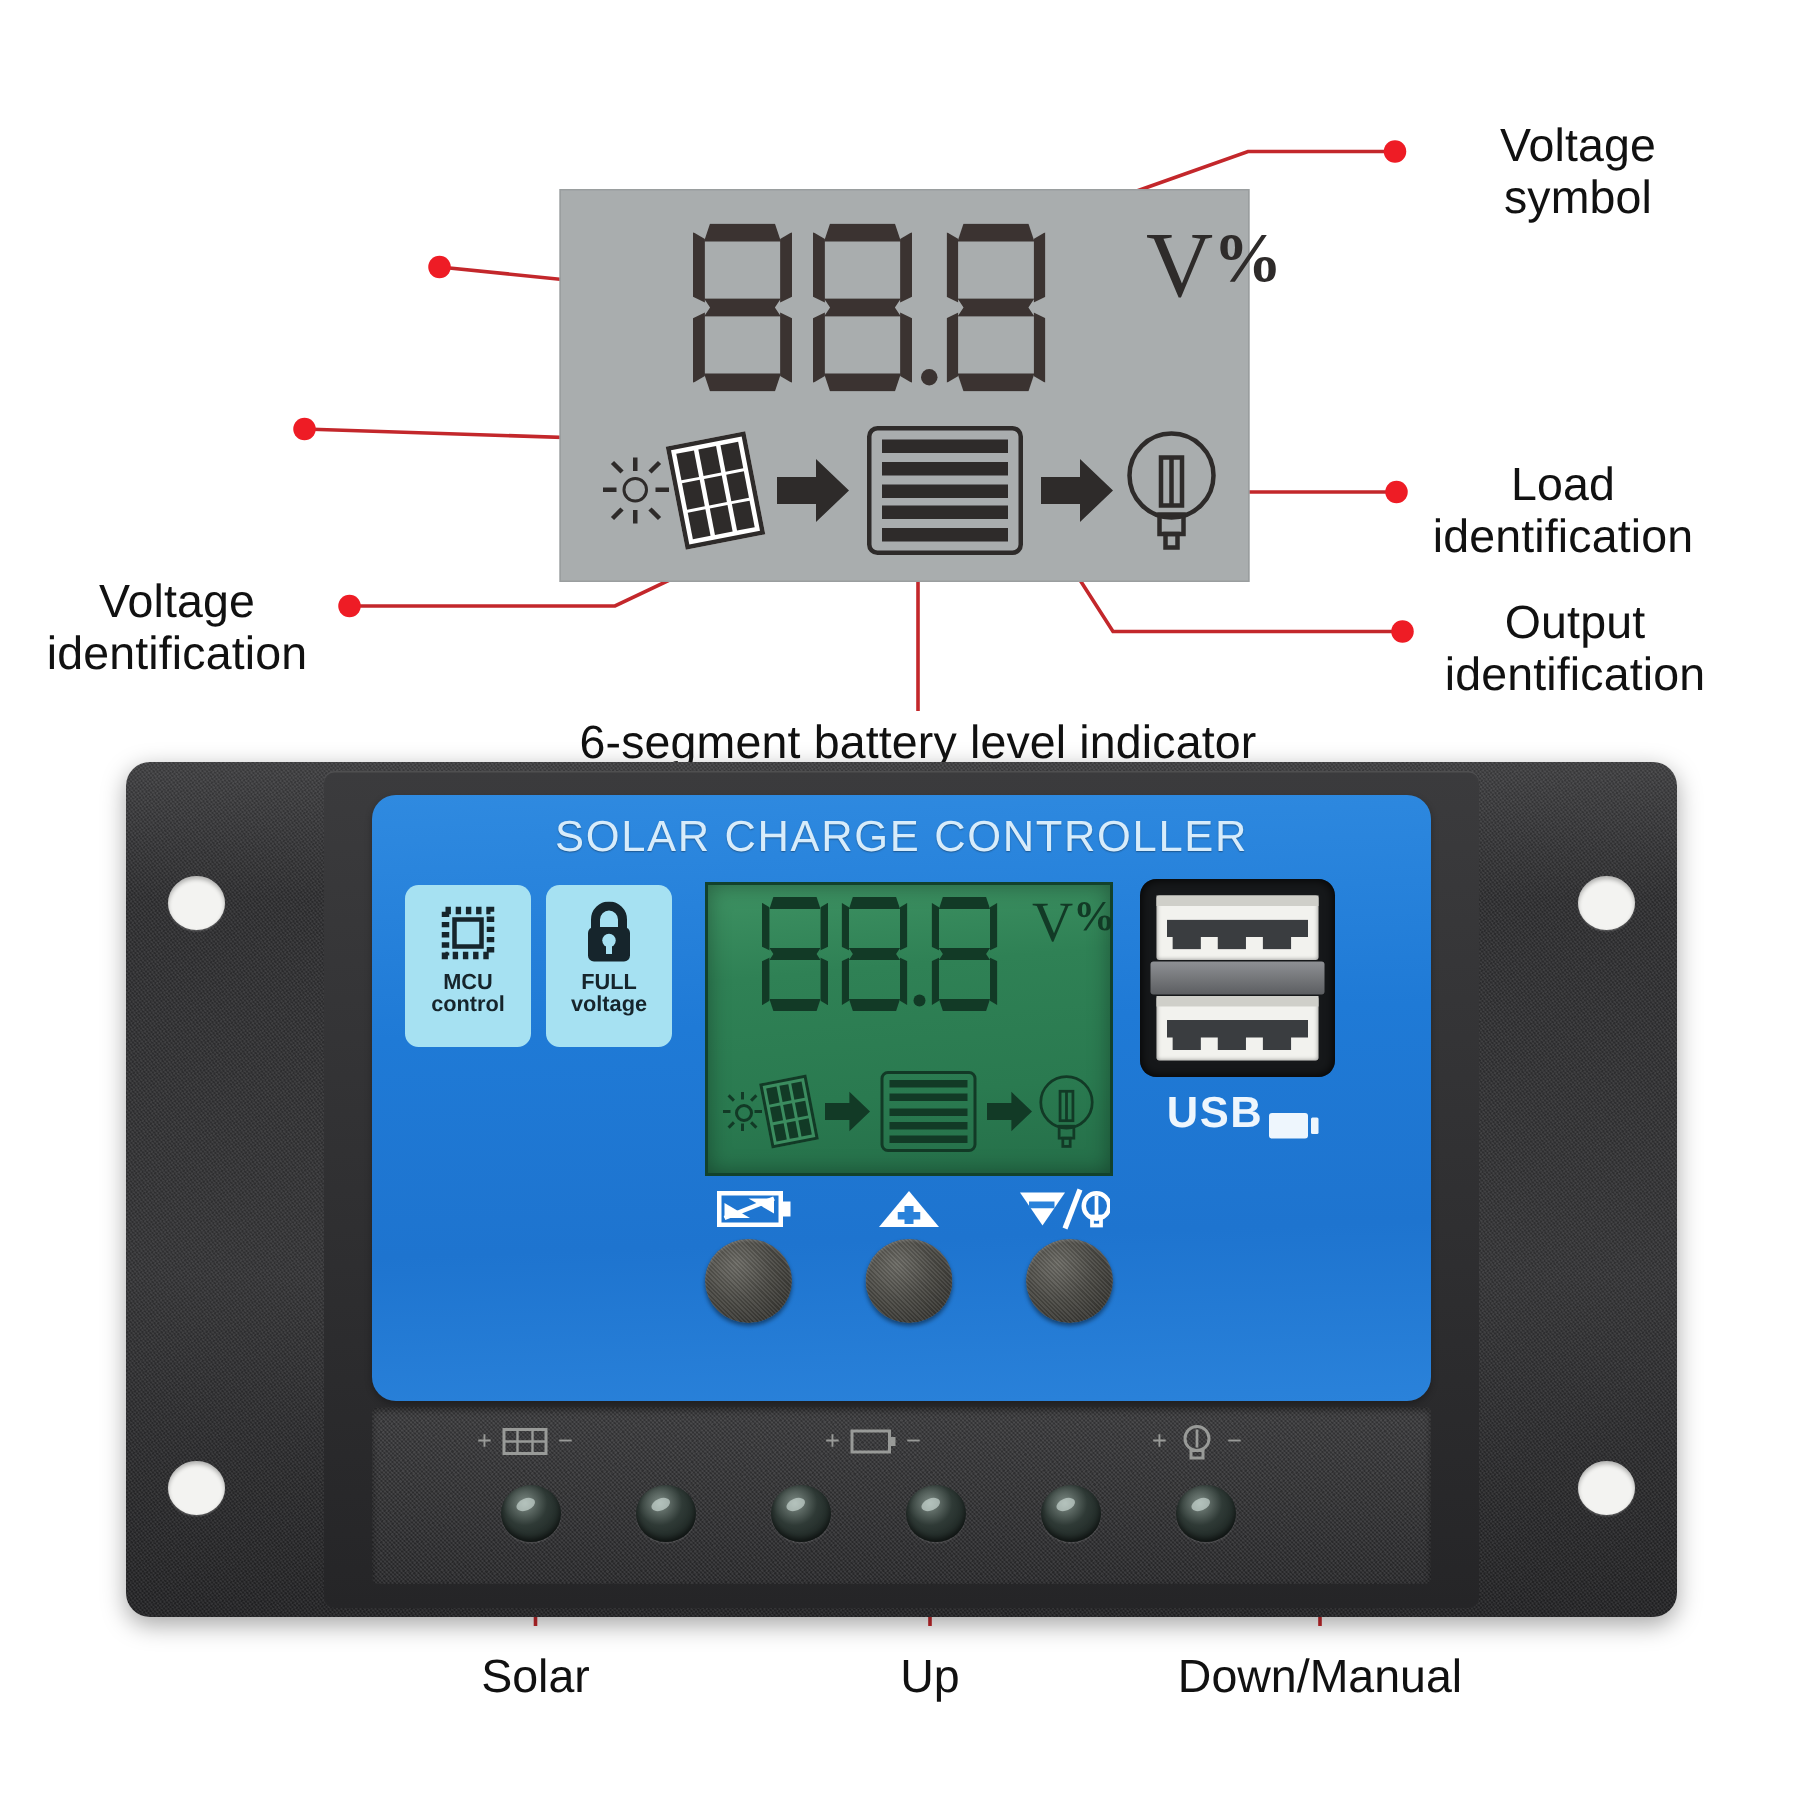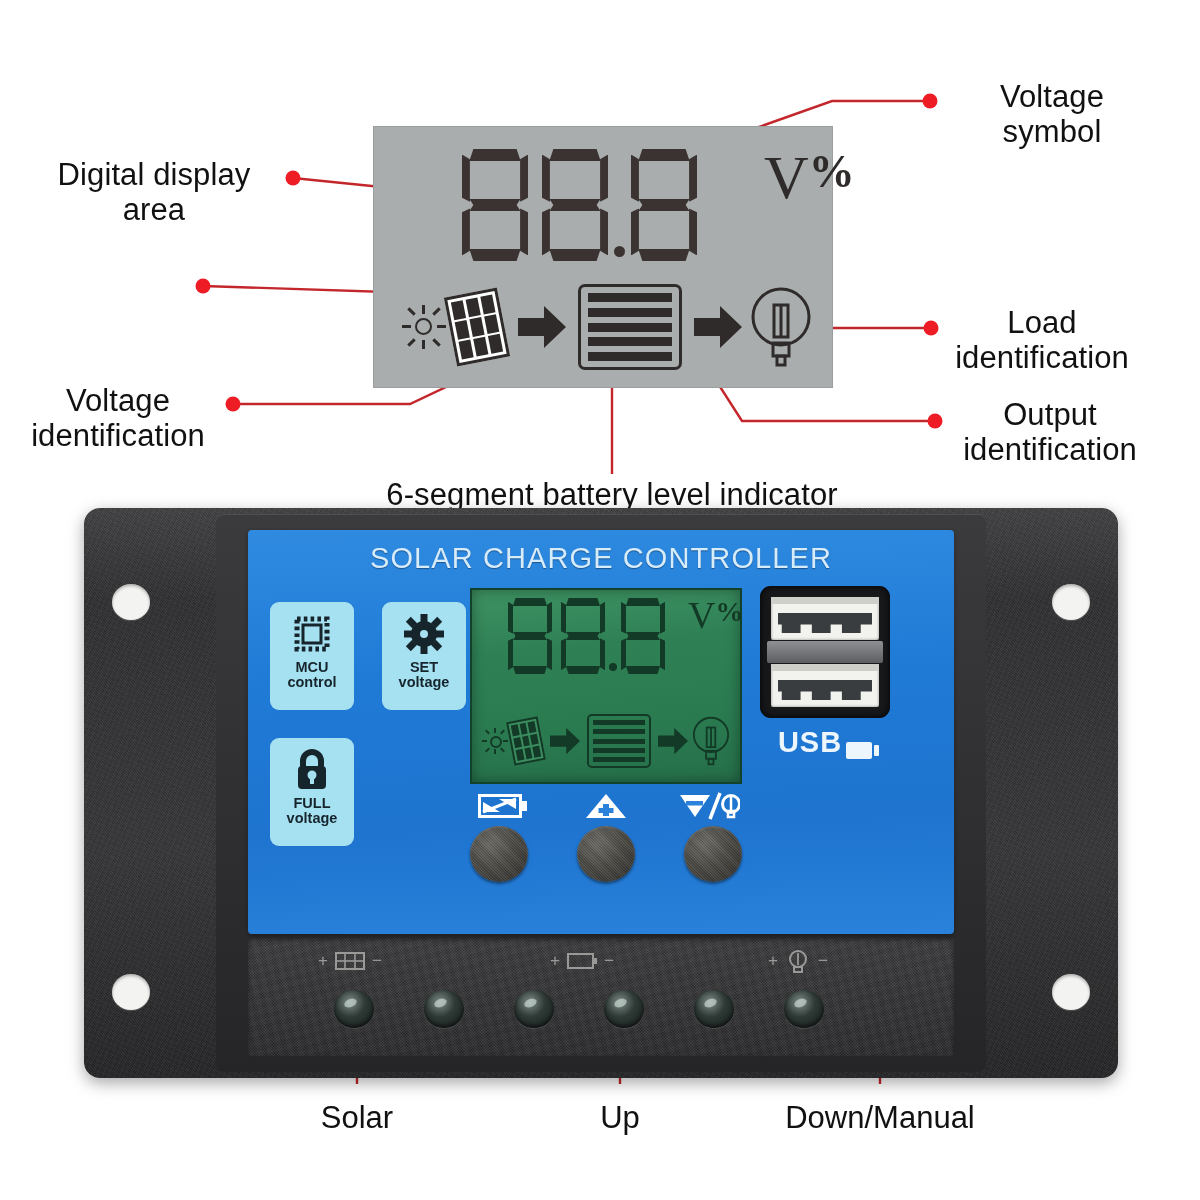--- a/index.html
+++ b/index.html
@@ -88,29 +88,29 @@
         box-shadow:0 5px 16px rgba(0,0,0,.35);}
   .case:before{content:"";position:absolute;left:132px;right:132px;top:6px;bottom:6px;
         border-radius:7px;background:linear-gradient(180deg,#3b3b3d,#252527);
         box-shadow:inset 0 1px 0 rgba(255,255,255,.10);}
   .wing{position:absolute;top:0;bottom:0;width:132px;}
   .wing.left{left:0;}
   .wing.right{right:0;}
   .hole{position:absolute;width:38px;height:36px;border-radius:50%;
         background:#f3f3f1;box-shadow:inset 0 2px 3px rgba(0,0,0,.28),0 1px 1px rgba(255,255,255,.18);}
 
-  .faceplate{position:absolute;left:164px;top:22px;width:706px;height:404px;border-radius:4px;
+  .faceplate{position:absolute;left:164px;top:22px;width:706px;height:404px;border-radius:16px;
         background:linear-gradient(178deg,#2f8ae0 0%,#1f7ad6 38%,#1e74cf 72%,#2a82da 100%);
         box-shadow:0 2px 5px rgba(0,0,0,.3);}
   .brand{position:absolute;left:0;right:0;top:12px;text-align:center;color:#d7ecfb;
         font-size:29px;letter-spacing:1.1px;font-weight:400;
         text-shadow:0 1px 1px rgba(0,0,0,.35);}
 
-  .badges{position:absolute;left:22px;top:72px;width:163px;
-        display:grid;grid-template-columns:84px 84px;gap:28px;}
+  .badges{position:absolute;left:22px;top:60px;width:163px;
+        display:grid;grid-template-columns:84px 84px;gap:10px;}
   .badge{background:#a6e1f2;border-radius:9px;height:108px;position:relative;
         display:flex;flex-direction:column;align-items:center;justify-content:flex-start;
         padding-top:8px;box-sizing:border-box;}
   .badge .glyph{height:48px;display:flex;align-items:center;justify-content:center;}
   .badge .txt{font-size:14.5px;font-weight:700;color:#16252c;text-align:center;
         line-height:1.06;white-space:pre-line;margin-top:2px;}
 
   #lcd-dev{position:absolute;left:222px;top:58px;width:272px;height:196px;
         background:linear-gradient(175deg,#3e9263 0%,#2f8155 30%,#2a7a50 70%,#256f49 100%);
         border:2px solid #12422c;box-sizing:border-box;
@@ -211,22 +211,20 @@
       <circle cx="931" cy="328" r="7.5"></circle>
       <circle cx="935" cy="421" r="7.5"></circle>
       <circle cx="726" cy="136" r="7.5"></circle>
       <circle cx="545" cy="340" r="7.5"></circle>
       <circle cx="690" cy="340" r="7.5"></circle>
       <circle cx="612" cy="362" r="7.5"></circle>
       <circle cx="786" cy="328" r="7.5"></circle>
     </g>
   </svg>
 
-  <div class="callout l" style="left:20px;top:158px;width:268px;">Digital display
-area</div>
 
 
   <div class="callout l" style="left:8px;top:384px;width:220px;">Voltage
 identification</div>
 
   <div class="callout r" style="left:952px;top:80px;width:200px;">Voltage
 symbol</div>
 
   <div class="callout r" style="left:900px;top:306px;width:284px;">Load
 identification</div>
@@ -360,40 +358,20 @@
           <div class="glyph">
             <svg width="44" height="42" viewBox="0 0 44 42">
               <rect x="7" y="6" width="30" height="30" fill="none" stroke="#16252c" stroke-width="5" stroke-dasharray="3.6 3.2"></rect>
               <rect x="13" y="12" width="18" height="18" fill="none" stroke="#16252c" stroke-width="3"></rect>
             </svg>
           </div>
           <div class="txt">MCU
 control</div>
         </div>
 
-        <div class="badge">
-          <div class="glyph">
-            <svg width="44" height="42" viewBox="0 0 44 42">
-              <g fill="#16252c">
-                <circle cx="22" cy="21" r="13"></circle>
-                <rect x="18.5" y="1" width="7" height="9"></rect>
-                  <rect x="18.5" y="32" width="7" height="9"></rect>
-                <rect x="2" y="17.5" width="9" height="7"></rect>
-                  <rect x="33" y="17.5" width="9" height="7"></rect>
-                <rect x="6" y="5" width="7" height="9" transform="rotate(-45 9.5 9.5)"></rect>
-                <rect x="31" y="5" width="7" height="9" transform="rotate(45 34.5 9.5)"></rect>
-                <rect x="6" y="28" width="7" height="9" transform="rotate(45 9.5 32.5)"></rect>
-                <rect x="31" y="28" width="7" height="9" transform="rotate(-45 34.5 32.5)"></rect>
-              </g>
-              <circle cx="22" cy="21" r="4" fill="#a6e1f2"></circle>
-            </svg>
-          </div>
-          <div class="txt">SET
-voltage</div>
-        </div>
 
 
         <div class="badge">
           <div class="glyph">
             <svg width="44" height="42" viewBox="0 0 44 42">
               <path d="M13,18 L13,12 a9,9 0 0 1 18,0 L31,18" fill="none" stroke="#16252c" stroke-width="6"></path>
               <rect x="8" y="17" width="28" height="23" rx="4" fill="#16252c"></rect>
               <circle cx="22" cy="26" r="4.5" fill="#a6e1f2"></circle>
               <rect x="20" y="26" width="4" height="9" fill="#a6e1f2"></rect>
             </svg>

